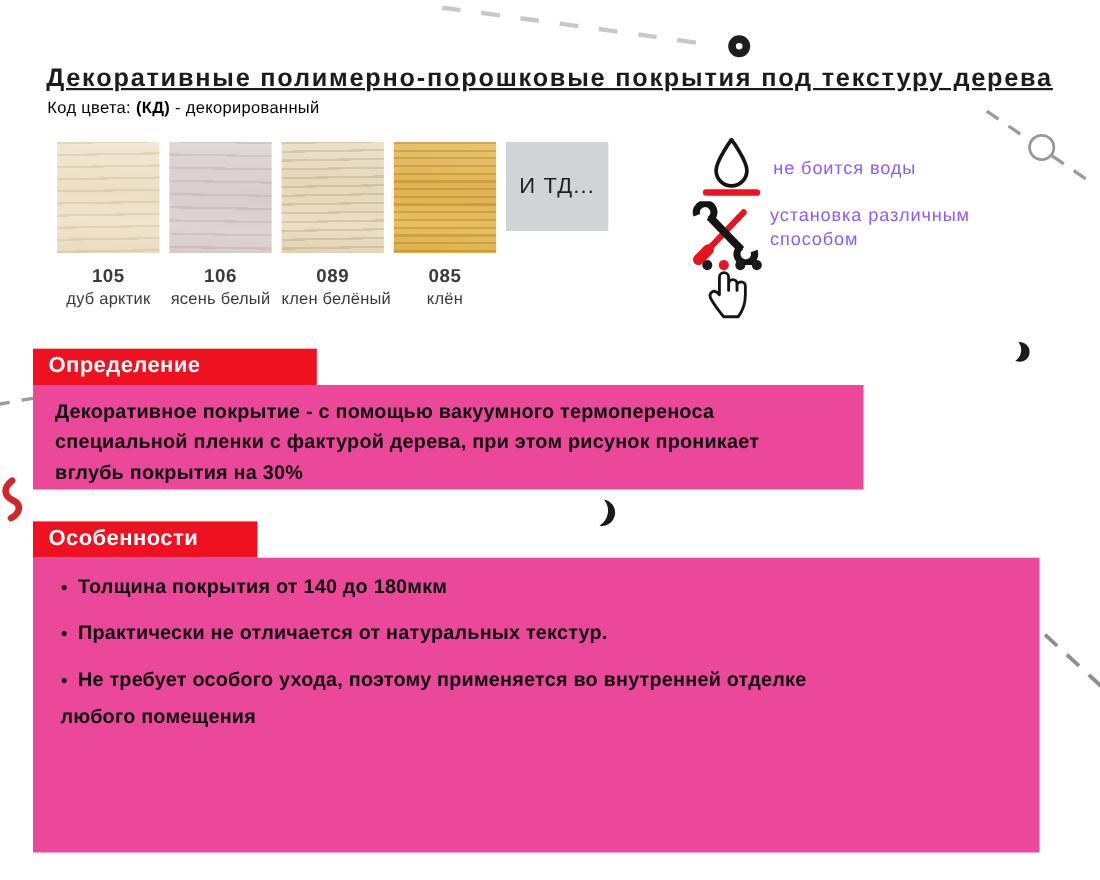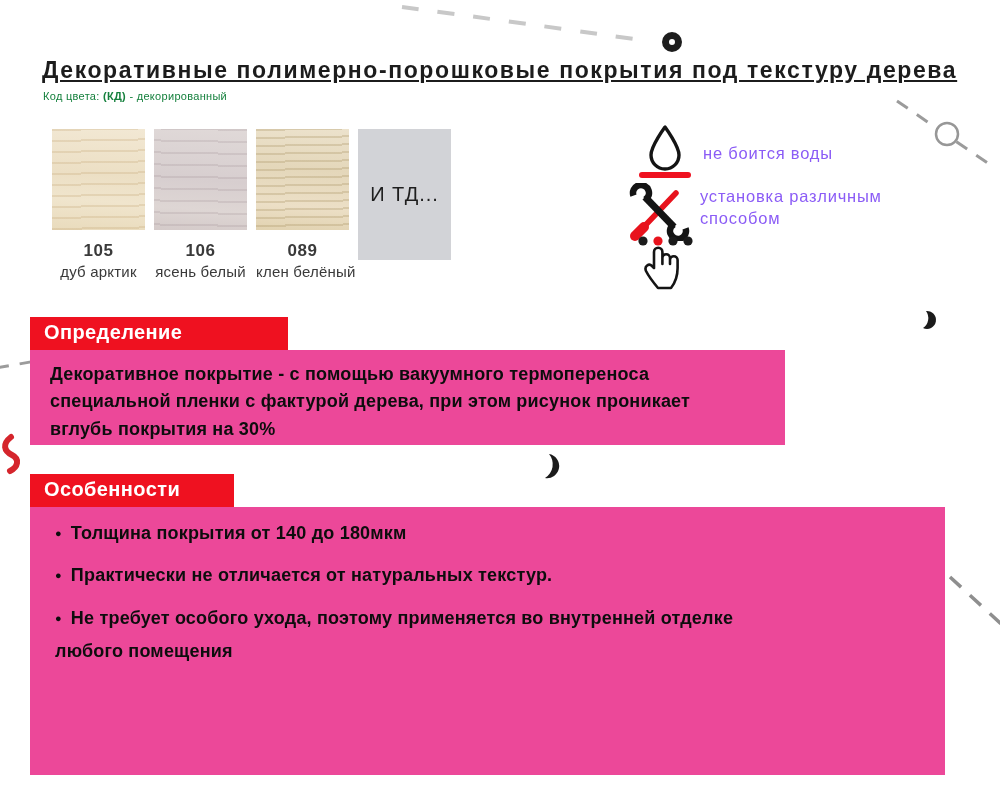--- a/index.html
+++ b/index.html
@@ -5,40 +5,40 @@
   * { margin:0; padding:0; box-sizing:border-box; }
   html,body { background:#fff; }
   body { font-family:"Liberation Sans", sans-serif; color:#1b1b1b; }
   .page { position:relative; width:1000px; height:800px; background:#ffffff; overflow:hidden; }
 
   
   .decor { position:absolute; left:0; top:0; width:1000px; height:800px; pointer-events:none; }
 
   
   .title { position:absolute; left:42px; top:57px; font-size:23px; font-weight:700; letter-spacing:1.6px; color:#1c1c1c; white-space:nowrap;text-decoration:underline; }
-  .subtitle { position:absolute; left:43px; top:90px; font-size:11px; color:#15803d; letter-spacing:0.3px; }
+  .subtitle { position:absolute; left:43px; top:90px; font-size:15px; color:#000000; letter-spacing:0.3px; }
   .subtitle b { font-weight:700; }
 
   
   .swatches { position:absolute; left:52px; top:129px; display:flex; gap:9px; }
   .swatch-cell { width:93px; text-align:center; }
   .chip { width:93px; height:101px; }
   .chip-105 { background:
       repeating-linear-gradient(179deg, rgba(196,166,118,.28) 0 2px, rgba(255,255,255,0) 2px 11px),
       linear-gradient(184deg, #f2e8d4 0%, #ecdfc4 45%, #f0e5cd 70%, #e9dbbc 100%); }
   .chip-106 { background:
       repeating-linear-gradient(181deg, rgba(150,132,138,.20) 0 2px, rgba(255,255,255,0) 2px 12px),
       linear-gradient(184deg, #e0d9d8 0%, #d7cecf 50%, #ded6d4 78%, #d4cac9 100%); }
   .chip-089 { background:
       repeating-linear-gradient(179deg, rgba(168,146,98,.30) 0 2px, rgba(255,255,255,0) 2px 8px),
       linear-gradient(184deg, #ece2cc 0%, #e4d7ba 40%, #ecdfc6 75%, #e1d2b0 100%); }
   .chip-085 { background:
       repeating-linear-gradient(180deg, rgba(168,113,22,.35) 0 2px, rgba(255,255,255,0) 2px 7px),
       linear-gradient(184deg, #e9c470 0%, #dfb252 45%, #e7bf64 75%, #dcae48 100%); }
-  .chip-etc { width:93px; height:131px; background:#d2d3d7; display:flex; align-items:center; justify-content:center;
+  .chip-etc { width:93px; height:81px; background:#d2d3d7; display:flex; align-items:center; justify-content:center;
       font-size:20px; font-weight:500; letter-spacing:1px; color:#1e1e1e; }
   .chip-code { margin-top:11px; font-size:17px; font-weight:600; color:#3a3a3a; letter-spacing:.5px; }
   .chip-name { margin-top:2px; font-size:15px; color:#3a3a3a; letter-spacing:.2px; white-space:nowrap; }
 
   
   .ifeat-label { position:absolute; font-size:16.5px; font-weight:400; letter-spacing:.8px; color:#8b5cf6;
       line-height:1.33; white-space:pre-line; }
   .lbl-1 { left:703px; top:143px; }
   .lbl-2 { left:700px; top:186px; }
   .lbl-3 { left:698px; top:246px; }
@@ -89,20 +89,25 @@
       <div class="chip chip-106"></div>
       <div class="chip-code">106</div>
       <div class="chip-name">ясень белый</div>
     </div>
     <div class="swatch-cell">
       <div class="chip chip-089"></div>
       <div class="chip-code">089</div>
       <div class="chip-name">клен белёный</div>
     </div>
     <div class="swatch-cell">
+      <div class="chip chip-085"></div>
+      <div class="chip-code">085</div>
+      <div class="chip-name">клён</div>
+    </div>
+    <div class="swatch-cell">
       <div class="chip-etc">И ТД...</div>
     </div>
   </div>
 
   <svg class="icon-abs" style="left:641px; top:122px;" width="48" height="50" viewBox="0 0 48 50">
     <path d="M24 5 C24 5 10 24 10 33 a14 14 0 0 0 28 0 C38 24 24 5 24 5 Z" fill="none" stroke="#141414" stroke-width="3.4" stroke-linejoin="round"></path>
   </svg>
   <div class="drop-underline"></div>
   <div class="ifeat-label lbl-1">не боится воды</div>
 

